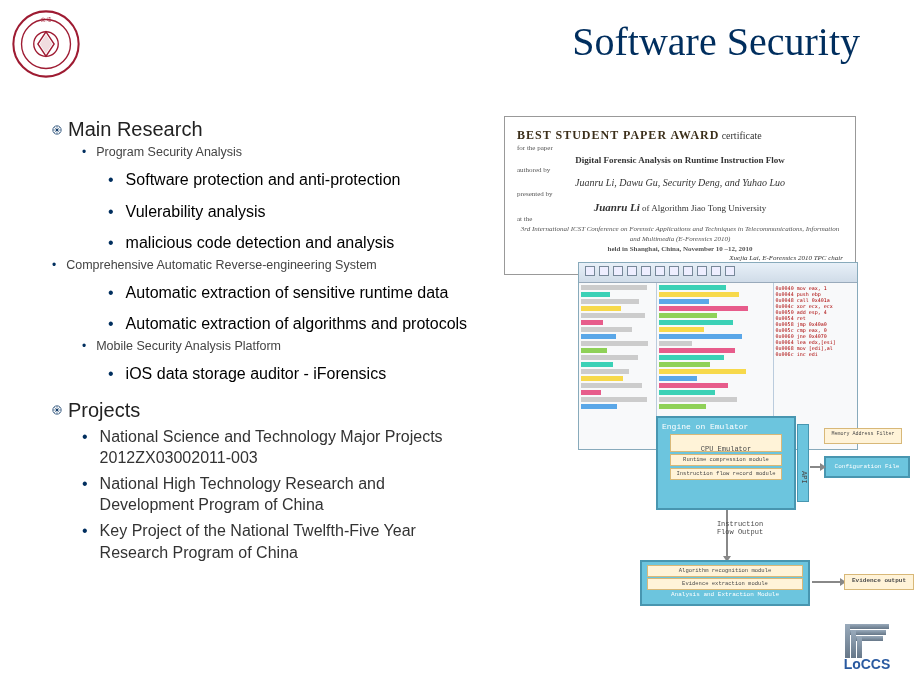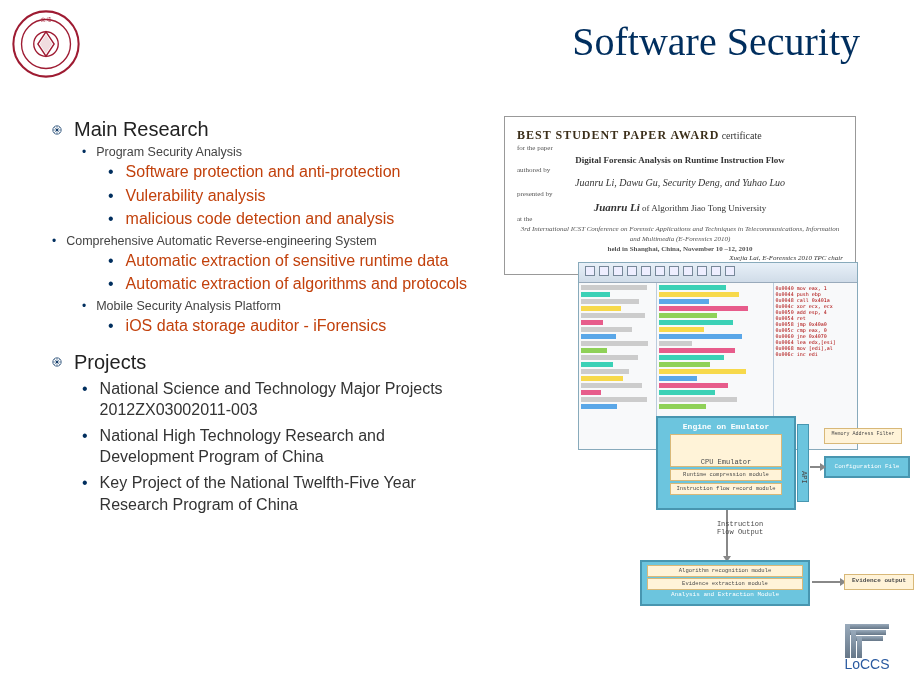--- a/index.html
+++ b/index.html
@@ -28,27 +28,27 @@
     color: #002e5e;
     font-family: Georgia, "Times New Roman", serif;
   }
   .content {
     position: absolute;
     top: 118px;
     left: 52px;
     width: 430px;
     font-weight: 300;
   }
-  .h1-row { display:flex; align-items:center; gap:12px; margin-bottom:4px; }
+  .h1-row { display:flex; align-items:center; gap:6px; margin-bottom:4px; }
   .h1-row .bullet-h1 { flex:0 0 auto; }
   .h1 { font-size: 20px; color:#222; }
   .lvl-a { margin-left: 30px; font-size: 12.5px; color:#444; margin-top:4px; margin-bottom:2px; }
   .lvl-a::before { content:"•"; color:#002e5e; margin-right:10px; font-size:12px; }
   .lvl-a.shift-left { margin-left: 0px; }
-  .lvl-b { margin-left: 56px; font-size: 16px; color:#c2410c; line-height:1.35; margin-top:2px; display:flex; }
+  .lvl-b { margin-left: 56px; font-size: 16px; color:#000000; line-height:1.35; margin-top:10px; display:flex; }
   .lvl-b::before { content:"•"; color:#002e5e; margin-right:12px; font-size:16px; flex:0 0 auto; }
   .lvl-c { margin-left: 30px; font-size: 16px; color:#333; line-height:1.35; margin-top:4px; display:flex; }
   .lvl-c::before { content:"•"; color:#002e5e; margin-right:12px; font-size:16px; flex:0 0 auto; }
   .section-gap { height: 14px; }
 
   
   .cert {
     position: absolute;
     top: 116px;
     left: 504px;
@@ -94,22 +94,22 @@
     position: absolute;
     top: 416px;
     left: 612px;
     width: 304px;
     height: 200px;
     font-family: "Courier New", monospace;
     font-size: 8px;
     color: #4a4a4a;
   }
   .mod-engine { position:absolute; top:0; left:44px; width:140px; height:94px; background:#6cc5de; border:2px solid #4896b0; padding:4px; }
-  .mod-engine .hdr { text-align:center; color:#fff; font-weight:bold; margin-bottom:3px; }
-  .mod-cpu { background:#fff3d8; border:1px solid #d8b878; height:33px; text-align:center; padding-top:23px; margin:2px 8px; font-size:7px; }
+  .mod-engine .hdr { color:#fff; font-weight:normal; margin-bottom:3px; }
+  .mod-cpu { background:#fff3d8; border:1px solid #d8b878; height:18px; text-align:center; padding-top:10px; margin:2px 8px; font-size:7px; }
   .mod-row { background:#fff3d8; border:1px solid #d8b878; height:12px; text-align:center; font-size:5.5px; margin:2px 8px; padding-top:1px; }
   .mod-api { position:absolute; top:8px; left:185px; width:12px; height:78px; background:#6cc5de; border:1px solid #4896b0; writing-mode:vertical-rl; text-align:center; font-size:7px; padding-top:28px; }
   .mod-mem { position:absolute; top:12px; left:212px; width:78px; height:16px; background:#fff3d8; border:1px solid #d8b878; text-align:center; font-size:5px; padding-top:2px; }
   .mod-conf { position:absolute; top:40px; left:212px; width:86px; height:22px; background:#6cc5de; border:2px solid #4896b0; text-align:center; font-size:6px; color:#fff; padding-top:5px; }
   .mod-label { position:absolute; top:104px; left:98px; font-size:7px; text-align:center; width:60px; }
   .mod-analysis { position:absolute; top:144px; left:28px; width:170px; height:46px; background:#6cc5de; border:2px solid #4896b0; padding:2px 4px; }
   .mod-analysis .r { background:#fff3d8; border:1px solid #d8b878; height:12px; font-size:5.5px; text-align:center; margin:1px; padding-top:1px; }
   .mod-analysis .ft { text-align:center; color:#fff; font-size:6px; margin-top:1px; }
   .mod-evidence { position:absolute; top:158px; left:232px; width:70px; height:16px; background:#fff3d8; border:1px solid #d8b878; text-align:center; font-size:6px; padding-top:2px; font-weight:bold; }
   .arrow-v { position:absolute; width:2px; background:#888; }
@@ -118,21 +118,21 @@
   .arrow-h::after { content:""; position:absolute; right:-4px; top:-3px; border-top:4px solid transparent; border-bottom:4px solid transparent; border-left:6px solid #888; }
 
   .logo-bot {
     position:absolute;
     bottom:12px; right:18px;
     width:70px; height:54px;
     display:flex; flex-direction:column; align-items:center;
   }
   .logo-bot .bars { width:44px; height:34px; position:relative; }
   .logo-bot .bars span { position:absolute; background:linear-gradient(#9ab,#678); }
-  .logo-bot .lbl { font-size:14px; font-weight:normal; color:#2a5aa0; font-family:Arial,sans-serif; margin-top:-2px; }
+  .logo-bot .lbl { font-size:14px; font-weight:bold; color:#2a5aa0; font-family:Arial,sans-serif; margin-top:-2px; }
 
   .bullet-h1 { width:10px; height:10px; display:inline-block; }
 </style>
 </head>
 <body>
 
 <div class="logo-top">
   <svg viewBox="0 0 100 100">
     <circle cx="50" cy="50" r="48" fill="#fff" stroke="#9e1b32" stroke-width="3"></circle>
     <circle cx="50" cy="50" r="36" fill="none" stroke="#9e1b32" stroke-width="2"></circle>

